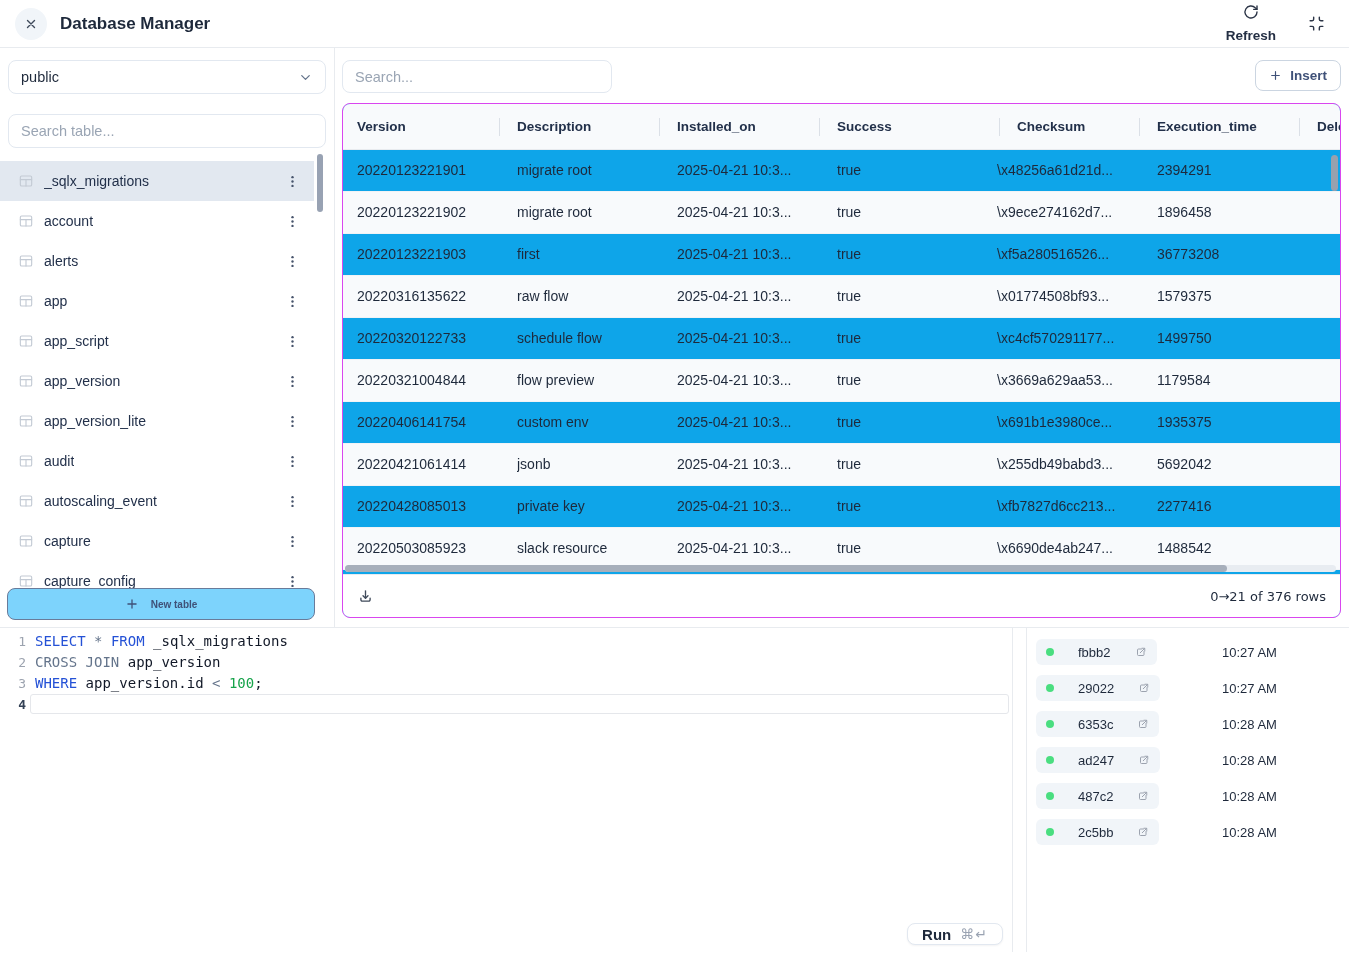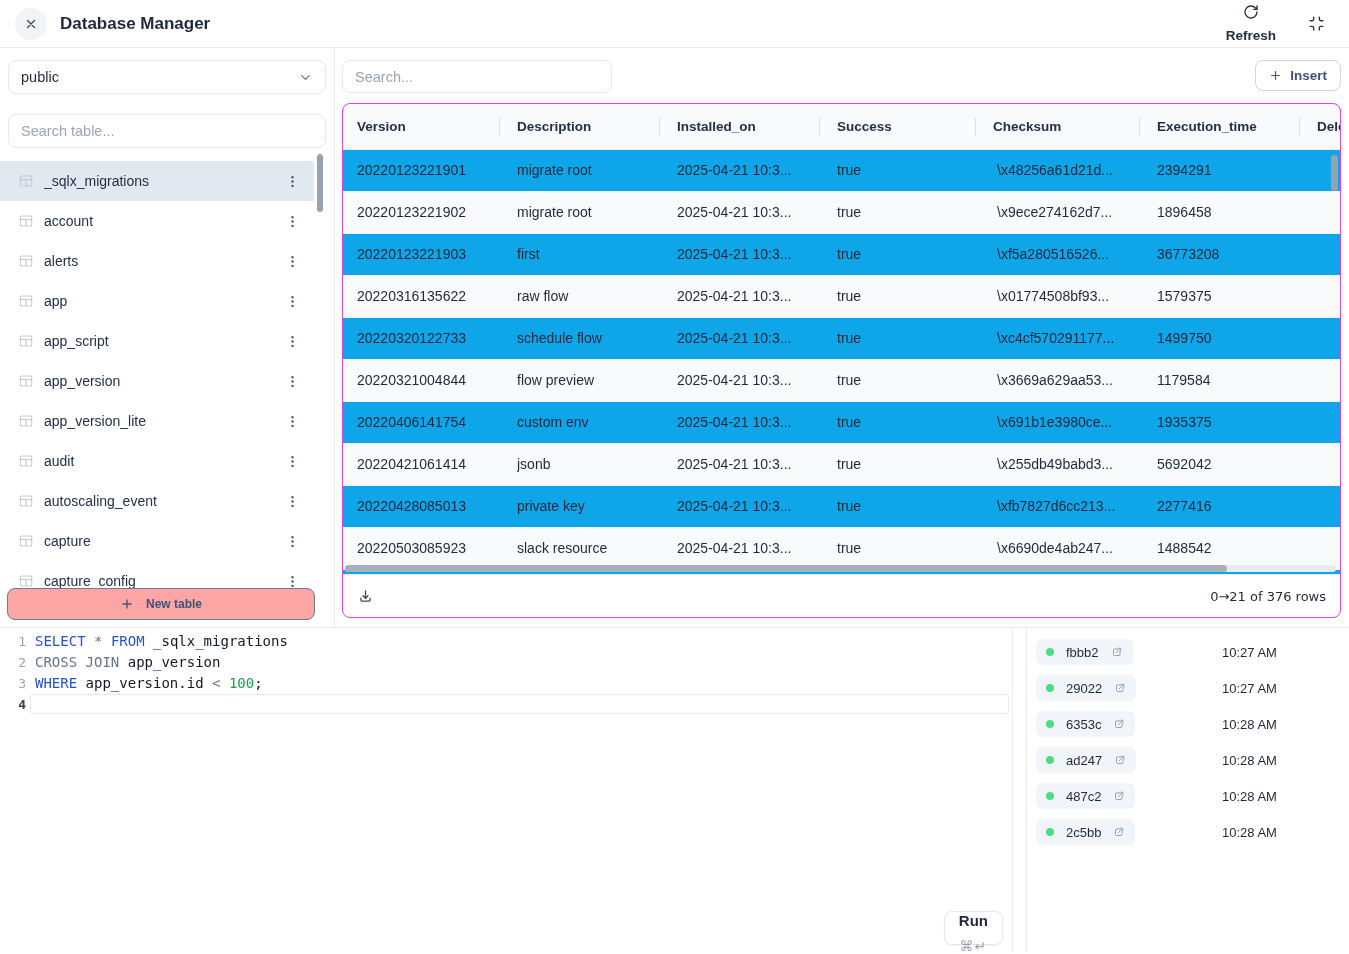--- a/index.html
+++ b/index.html
@@ -28,40 +28,40 @@
   .table-search { margin-top:20px; height:34px; border:1px solid #e2e8f0; border-radius:8px;
     width:100%; padding:0 12px; font-family:inherit; font-size:14.5px; color:#a21caf; outline:none; }
   .table-search::placeholder { color:#9aa5b4; }
   .table-list { margin-top:13px; }
   .side-item { height:40px; display:flex; align-items:center; padding:0 12px 0 18px; margin-right:20px; cursor:pointer; }
   .side-item.selected { background:#e2e8f0; }
   .side-item .tbl-ico { flex:none; margin-right:10px; display:flex; }
   .side-label { font-size:14px; color:#22304a; white-space:nowrap; overflow:hidden; }
   .kebab-btn { margin-left:auto; background:none; border:none; cursor:pointer; display:flex; padding:2px; }
   .side-scrollbar { position:absolute; right:11px; top:106px; width:6px; height:58px; background:#98a2b3; border-radius:3px; }
-  .newtable-btn { position:absolute; left:7px; right:19px; bottom:7px; height:32px; background:#fca5a5;
+  .newtable-btn { position:absolute; left:7px; right:19px; bottom:7px; height:32px; background:#7dd3fc;
     border:1px solid #697b9a; border-radius:8px; cursor:pointer; display:flex; align-items:center;
-    justify-content:center; gap:12px; font-family:inherit; font-size:12px; font-weight:700; color:#3f5178; }
+    justify-content:center; gap:12px; font-family:inherit; font-size:10px; font-weight:700; color:#3f5178; }
 
   
   .main { flex:1; position:relative; padding:12px 8px 0 7px; }
   .grid-search { width:270px; height:33px; border:1px solid #e2e8f0; border-radius:8px; padding:0 12px;
     font-family:inherit; font-size:14.5px; outline:none; color:#1e293b; display:block; }
   .grid-search::placeholder { color:#9aa5b4; }
   .insert-btn { position:absolute; top:12px; right:8px; height:31px; padding:12px 13px; background:#fff;
     border:1px solid #cbd5e1; border-radius:8px; cursor:pointer; display:flex; align-items:center; gap:8px;
     font-family:inherit; font-size:13.5px; font-weight:700; color:#3f5178; }
   .grid-panel { position:absolute; top:55px; left:7px; right:8px; bottom:9px;
     border:1px solid #d946ef; border-radius:8px; overflow:hidden; background:#0ea5e9; }
   .grid-header { position:relative; height:46px; background:#f8fafc; border-bottom:1px solid #e8ebef; }
   .grid-hcell { position:absolute; top:0; height:46px; line-height:46px; width:150px;
     font-size:13.5px; font-weight:700; color:#22304a; white-space:nowrap; }
   .grid-hcell:nth-child(1){left:14px} .grid-hcell:nth-child(2){left:174px}
   .grid-hcell:nth-child(3){left:334px} .grid-hcell:nth-child(4){left:494px}
-  .grid-hcell:nth-child(5){left:650px} .grid-hcell:nth-child(6){left:814px}
+  .grid-hcell:nth-child(5){left:674px} .grid-hcell:nth-child(6){left:814px}
   .grid-hcell:nth-child(7){left:974px}
   .grid-hcell:not(:nth-child(1))::before { content:""; position:absolute; left:-18px; top:14px;
     width:1px; height:18px; background:#dbe0e7; }
   .grid-row { position:relative; height:42px; border-bottom:1px solid #f1f3f6; }
   .grid-row:nth-child(even) { background:#f8fafc; }
   .grid-cell { position:absolute; top:0; height:42px; line-height:41px; width:152px;
     font-size:14px; color:#1e293b; white-space:nowrap; overflow:hidden; }
   .grid-cell:nth-child(1){left:14px} .grid-cell:nth-child(2){left:174px}
   .grid-cell:nth-child(3){left:334px} .grid-cell:nth-child(4){left:494px}
   .grid-cell:nth-child(5){left:654px} .grid-cell:nth-child(6){left:814px}
@@ -77,29 +77,29 @@
   .bottom { height:325px; border-top:1px solid #e8ebef; display:flex; }
   .editor { width:1013px; border-right:1px solid #e8ebef; position:relative; padding-top:3px; flex:none; }
   .editor-line { display:flex; height:21px; font-family:"DejaVu Sans Mono", monospace; font-size:14px; line-height:21px; }
   .gutter { width:26px; flex:none; text-align:right; color:#9ca3af; font-size:13px; }
   .code { flex:1; padding-left:9px; white-space:pre; color:#111827; }
   .editor-line.active .gutter { color:#334155; font-weight:700; }
   .editor-line.active .code { border:1px solid #e5e7eb; border-radius:3px; height:20px; line-height:18px;
     margin:0 3px 0 4px; padding-left:5px; }
   .tok-kw { color:#2451d6; } .tok-kw2 { color:#64748b; } .tok-op { color:#64748b; }
   .tok-num { color:#16a34a; } .tok-plain { color:#111827; }
-  .run-btn { position:absolute; right:9px; bottom:7px; height:34px; padding:0 14px; background:#fff;
+  .run-btn { position:absolute; right:9px; bottom:7px; height:22px; padding:0 14px; background:#fff;
     border:1px solid #e2e8f0; border-radius:8px; cursor:pointer; display:flex; align-items:center; gap:9px;
-    box-shadow:0 1px 2px rgba(15,23,42,.05);flex-direction:column; }
+    box-shadow:0 1px 2px rgba(15,23,42,.05); }
   .run-label { font-family:"Liberation Sans", sans-serif; font-size:15px; font-weight:700; color:#1e293b; }
   .run-shortcut { font-family:"DejaVu Sans", sans-serif; font-size:14px; color:#9aa3b2; letter-spacing:1px; }
 
   .history { flex:1; margin-left:13px; border-left:1px solid #e8ebef; padding:6px 0 0 9px; }
   .history-item { position:relative; height:36px; display:flex; align-items:center; }
-  .pill { display:inline-flex; align-items:center; gap:12px; height:26px; padding:0 10px;
+  .pill { display:inline-flex; align-items:center; gap:24px; height:26px; padding:0 10px;
     background:#f1f5f9; border:none; border-radius:6px; cursor:pointer; }
   .dot { width:8px; height:8px; border-radius:50%; flex:none; }
   .pill-id { font-family:"Liberation Sans", sans-serif; font-size:13px; color:#1e293b; }
   .ext-icon { display:flex; }
   .time { position:absolute; left:186px; font-size:13px; color:#1e293b; }
 </style>
 </head>
 <body>
 
 <div>

